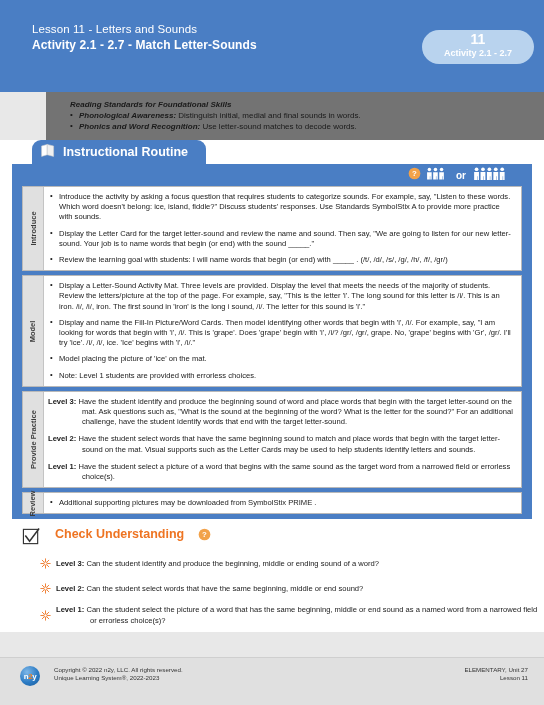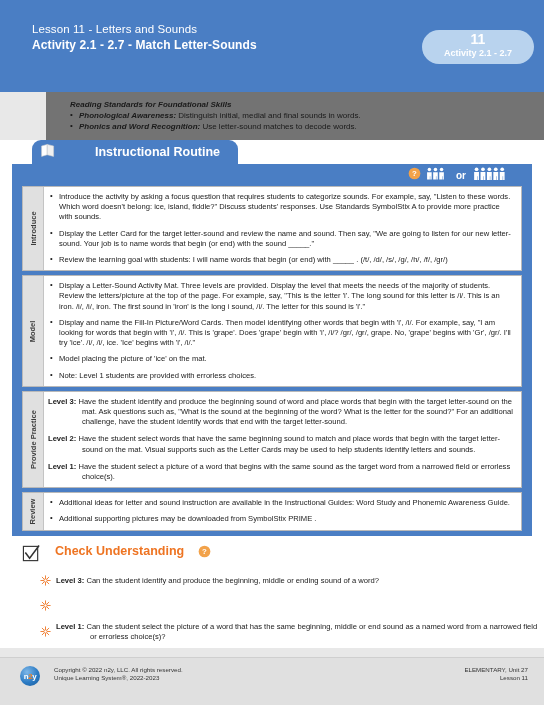--- a/index.html
+++ b/index.html
@@ -136,21 +136,20 @@
   .routine-tab {
     position: absolute;
     left: 20px;
     top: 0;
     background: #4a7ec4;
     border-radius: 9px 9px 0 0;
     height: 24px;
     display: flex;
     align-items: center;
     padding: 0 18px 0 8px;
-    gap: 32px;
   }
   .routine-tab .tab-title { color: #ffffff; margin-left: 7px; font-size: 12.5px;}
   .routine-bar {
     background: #4a7ec4;
     height: 22px;
     display: flex;
     align-items: center;
     justify-content: flex-end;
     padding-right: 22px;
     gap: 5px;
@@ -429,21 +428,20 @@
           </div>
         </div>
       </div>
 
       <div class="section">
         <div class="side-label">
           <span>Review</span>
         </div>
         <div class="sec-body">
           <ul class="bullets">
-            <li>Additional ideas for letter and sound instruction are available in the Instructional Guides: Word Study and Phonemic Awareness Guide.</li>
             <li>Additional supporting pictures may be downloaded from SymbolStix PRIME .</li>
           </ul>
         </div>
       </div>
 
     </div>
   </div>
 
   <div class="check-wrap">
     <div class="check-head">
@@ -483,20 +481,23 @@
           <svg width="11" height="11" viewBox="0 0 20 20">
             <g stroke="#ee7422" stroke-width="1.6" stroke-linecap="round">
               <line x1="10" y1="1.5" x2="10" y2="18.5"></line>
                 <line x1="1.5" y1="10" x2="18.5" y2="10"></line>
               <line x1="4" y1="4" x2="16" y2="16"></line>
                 <line x1="16" y1="4" x2="4" y2="16"></line>
             </g>
             <circle cx="10" cy="10" r="3" fill="#ffffff" stroke="#ee7422" stroke-width="1.4"></circle>
           </svg>
         </span>
+        <div class="check-text">
+          <b>Level 2:</b><span> Can the student select words that have the same beginning, middle or end sound?</span>
+        </div>
       </div>
       <div class="check-item">
         <span>
           <svg width="11" height="11" viewBox="0 0 20 20">
             <g stroke="#ee7422" stroke-width="1.6" stroke-linecap="round">
               <line x1="10" y1="1.5" x2="10" y2="18.5"></line>
                 <line x1="1.5" y1="10" x2="18.5" y2="10"></line>
               <line x1="4" y1="4" x2="16" y2="16"></line>
                 <line x1="16" y1="4" x2="4" y2="16"></line>
             </g>

